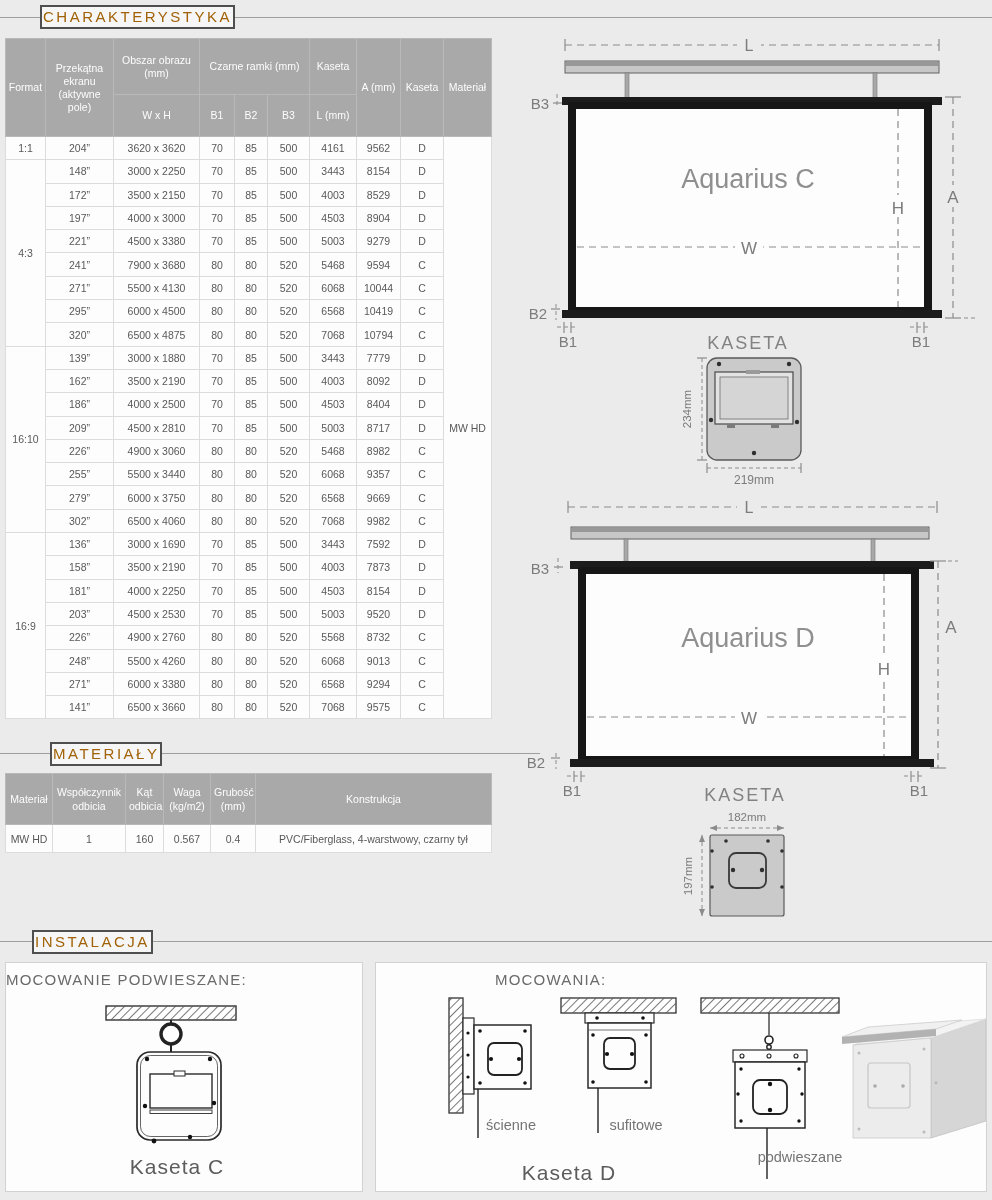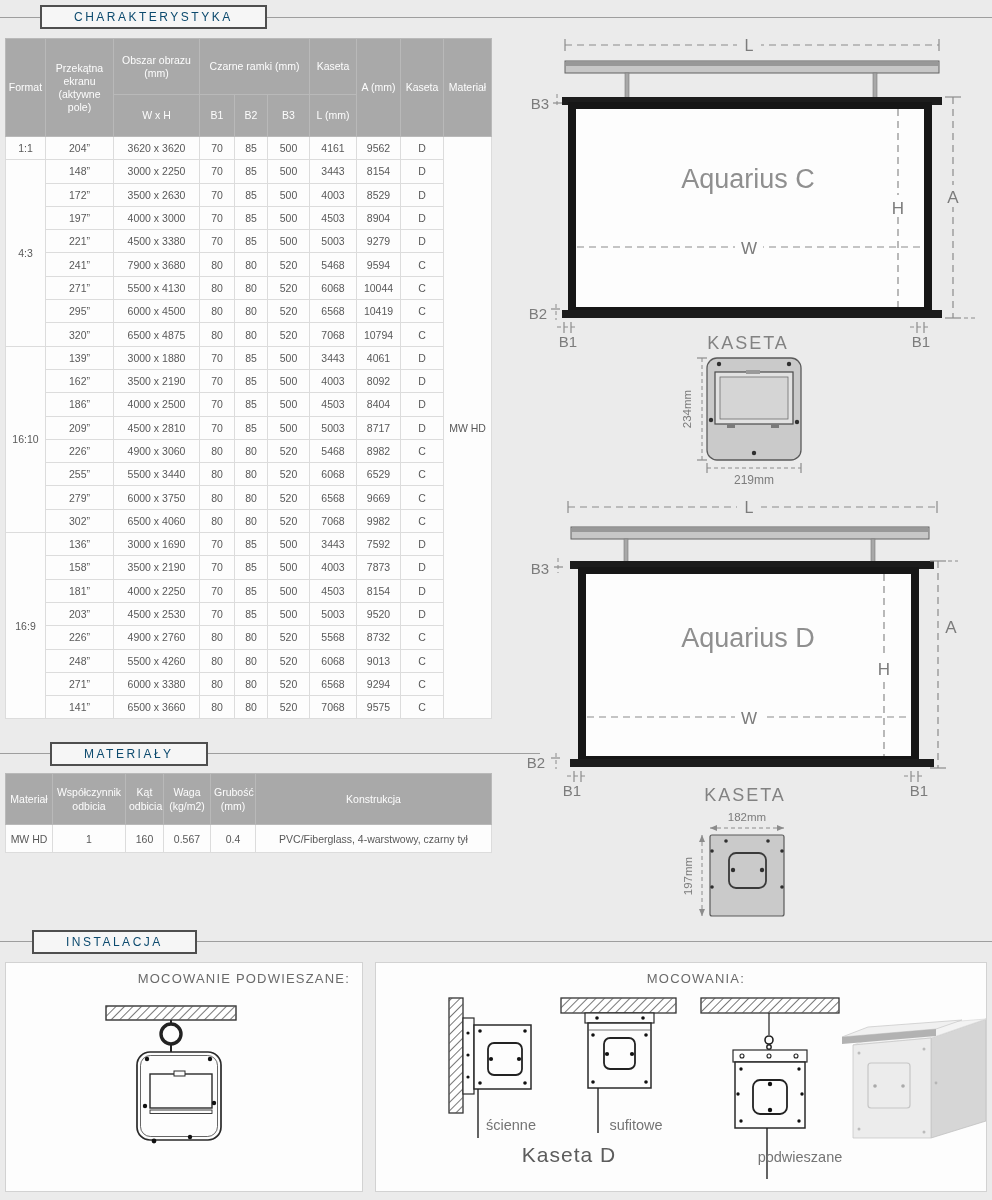--- a/index.html
+++ b/index.html
@@ -1,38 +1,38 @@
 <!DOCTYPE html>
 <html><head>
 <meta charset="utf-8">
 <style>
   html,body{margin:0;padding:0}
   body{width:992px;height:1200px;position:relative;background:#ebebeb;
        font-family:"Liberation Sans",sans-serif;overflow:hidden;color:#555}
   .abs{position:absolute}
   .hr{position:absolute;height:1px;background:#9e9e9e}
-  .sec-box{position:absolute;background:#f6f6f6;border:2px solid #4f4f4f;color:#0c4a6e;
-           font-size:12px;letter-spacing:2.5px;padding:2px 32px;line-height:16px;white-space:nowrap}
+  .sec-box{position:absolute;background:#f6f6f6;border:2px solid #4f4f4f;color:#a16207;
+           font-size:15px;letter-spacing:2.5px;padding:2px 1px;line-height:16px;white-space:nowrap}
   table{border-collapse:collapse;position:absolute;table-layout:fixed}
   .char{left:5px;top:38px;width:486px;font-size:10.5px;color:#585858;text-align:center}
   .char th{background:#a9a9a9;color:#fdfdfd;font-weight:normal;border:1px solid #b9b9b9;
            padding:14px 2px;font-size:10.5px;line-height:13px;vertical-align:middle}
   .char td{border:1px solid #dcdcdc;background:#fdfdfd;height:22.3px;padding:0 2px;line-height:12px}
   .char td.fmt,.char td.mat{vertical-align:middle}
   .mats{left:5px;top:773px;width:486px;font-size:10.5px;color:#585858;text-align:center}
   .mats th{background:#a9a9a9;color:#fdfdfd;font-weight:normal;border:1px solid #b9b9b9;
            padding:2px 3px;font-size:10.5px;line-height:14px;height:46px;vertical-align:middle}
   .mats td{border:1px solid #dcdcdc;background:#fdfdfd;height:27px;padding:0 3px}
   svg text{font-family:"Liberation Sans",sans-serif}
   .dash{stroke:#8c8c8c;stroke-width:1.2;stroke-dasharray:7 5;fill:none}
   .dashS{stroke:#8c8c8c;stroke-width:1;stroke-dasharray:4 3;fill:none}
   .solid{stroke:#8c8c8c;stroke-width:1.2}
   .dimtext{fill:#7c7c7c}
   .panel{position:absolute;background:#fdfdfd;border:1px solid #d2d2d2}
-  .panel-title{position:absolute;font-size:13px;letter-spacing:1.2px;color:#6a6a6a;text-align:right}
+  .panel-title{position:absolute;font-size:15px;letter-spacing:1.2px;color:#6a6a6a;text-align:left}
   .panel-caption{position:absolute;font-size:21px;letter-spacing:1px;color:#5c5c5c;text-align:center}
   .ln{stroke:#2a2a2a;fill:#fdfdfd}
 </style>
 </head>
 <body>
 
 <div class="hr" style="left:0;top:17px;width:992px"></div>
 <div class="sec-box" style="left:40px;top:5px">
   <span>CHARAKTERYSTYKA</span>
 </div>
@@ -98,21 +98,21 @@
         <td>3000 x 2250</td>
         <td>70</td>
         <td>85</td>
         <td>500</td>
         <td>3443</td>
         <td>8154</td>
         <td>D</td>
       </tr>
       <tr>
         <td>172”</td>
-        <td>3500 x 2630</td>
+        <td>3500 x 2150</td>
         <td>70</td>
         <td>85</td>
         <td>500</td>
         <td>4003</td>
         <td>8529</td>
         <td>D</td>
       </tr>
       <tr>
         <td>197”</td>
         <td>4000 x 3000</td>
@@ -174,21 +174,21 @@
         <td>C</td>
       </tr>
       <tr>
         <td rowspan="8" class="fmt">16:10</td>
         <td>139”</td>
         <td>3000 x 1880</td>
         <td>70</td>
         <td>85</td>
         <td>500</td>
         <td>3443</td>
-        <td>4061</td>
+        <td>7779</td>
         <td>D</td>
       </tr>
       <tr>
         <td>162”</td>
         <td>3500 x 2190</td>
         <td>70</td>
         <td>85</td>
         <td>500</td>
         <td>4003</td>
         <td>8092</td>
@@ -224,21 +224,21 @@
         <td>8982</td>
         <td>C</td>
       </tr>
       <tr>
         <td>255”</td>
         <td>5500 x 3440</td>
         <td>80</td>
         <td>80</td>
         <td>520</td>
         <td>6068</td>
-        <td>6529</td>
+        <td>9357</td>
         <td>C</td>
       </tr>
       <tr>
         <td>279”</td>
         <td>6000 x 3750</td>
         <td>80</td>
         <td>80</td>
         <td>520</td>
         <td>6568</td>
         <td>9669</td>
@@ -553,20 +553,21 @@
       <rect x="168" y="108" width="11" height="5" class="ln" stroke-width="1"></rect>
       <rect x="144" y="147" width="62" height="3.5" class="ln" stroke-width="0.9"></rect>
       <circle cx="141" cy="96" r="2.2" fill="#111"></circle>
         <circle cx="204" cy="96" r="2.2" fill="#111"></circle>
       <circle cx="139" cy="143" r="2.2" fill="#111"></circle>
         <circle cx="208" cy="140" r="2.2" fill="#111"></circle>
       <circle cx="184" cy="174" r="2.2" fill="#111"></circle>
         <circle cx="148" cy="178" r="2.4" fill="#111"></circle>
     </g>
   </svg>
+  <div class="panel-caption" style="left:0;top:192px;width:342px">Kaseta C</div>
 </div>
 
 <div class="panel" style="left:375px;top:962px;width:610px;height:228px">
   <div class="panel-title" style="left:119px;top:8px;width:250px">MOCOWANIA:</div>
   <svg width="610" height="228" viewBox="0 0 610 228" style="position:absolute;left:0;top:0">
     <defs>
       <pattern id="hatchR" width="6" height="6" patternUnits="userSpaceOnUse" patternTransform="rotate(45)">
         <line x1="0" y1="0" x2="0" y2="6" stroke="#555" stroke-width="1.6"></line>
       </pattern>
     </defs>
@@ -643,14 +644,14 @@
       <circle cx="499" cy="123" r="1.8" fill="#aaa"></circle>
         <circle cx="527" cy="123" r="1.8" fill="#aaa"></circle>
       <circle cx="483" cy="90" r="1.5" fill="#bbb"></circle>
         <circle cx="548" cy="86" r="1.5" fill="#bbb"></circle>
       <circle cx="483" cy="166" r="1.5" fill="#bbb"></circle>
         <circle cx="548" cy="169" r="1.5" fill="#bbb"></circle>
       <circle cx="560" cy="120" r="1.4" fill="#b5b5b5"></circle>
         <circle cx="605,65" cy="65" r="0" fill="#b5b5b5"></circle>
     </g>
   </svg>
-  <div class="panel-caption" style="left:118px;top:180px;width:150px">Kaseta D</div>
+  <div class="panel-caption" style="left:118px;top:198px;width:150px">Kaseta D</div>
 </div>
 
 </body></html>

